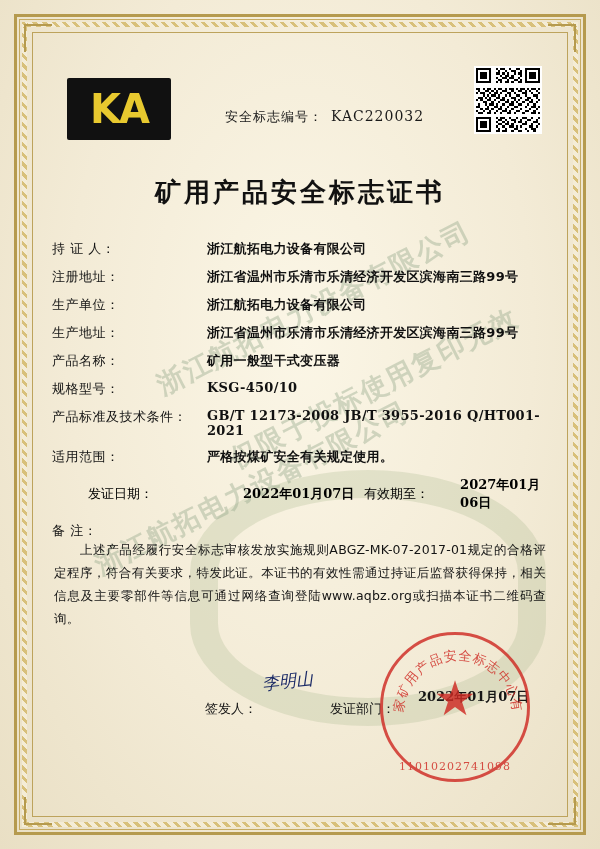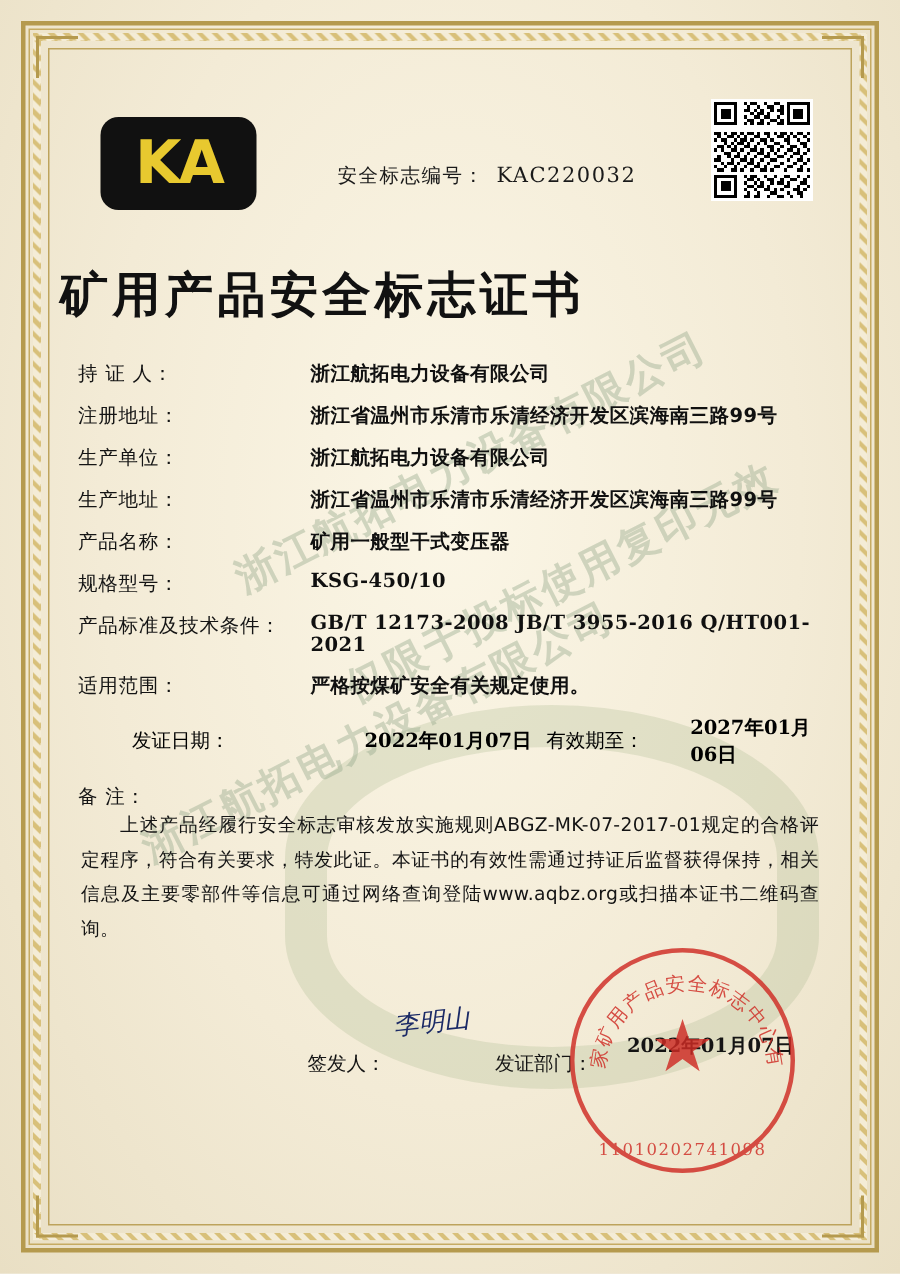--- a/index.html
+++ b/index.html
@@ -57,21 +57,21 @@
   .corner.tl{left:24px;top:24px;border-right:none;border-bottom:none;}
   .corner.tr{right:24px;top:24px;border-left:none;border-bottom:none;}
   .corner.bl{left:24px;bottom:24px;border-right:none;border-top:none;}
   .corner.br{right:24px;bottom:24px;border-left:none;border-top:none;}
 
   
   .ka-logo{
     position:absolute;left:27px;top:38px;
     width:104px;height:62px;
     background:#111;
-    border-radius:12px;
+    border-radius:2px;
     display:flex;align-items:center;justify-content:center;
   }
   .ka-logo .ka-text{
     font-family:"DejaVu Sans","Liberation Sans",sans-serif;
     font-weight:bold;font-size:40px;color:#e8c92f;
     letter-spacing:-2px;
     line-height:1;
   }
 
   
@@ -89,23 +89,24 @@
     font-size:13px;color:#1a1a1a;
     letter-spacing:1px;
     white-space:nowrap;
   }
   .cert-no .label{font-size:13px;}
   .cert-no .value{font-family:"DejaVu Serif","Liberation Serif",serif;margin-left:8px;font-size:14px;margin-top:25px;}
 
   
   .title{
     position:absolute;left:0;right:0;top:135px;
+    text-align:center;
     font-family:"DejaVu Sans","Liberation Sans",sans-serif;
     font-weight:bold;
-    font-size:32px;
+    font-size:26px;
     letter-spacing:3px;
     color:#111;
   }
 
   
   .fields{
     position:absolute;left:12px;right:10px;top:200px;
   }
   .row{
     display:flex;

